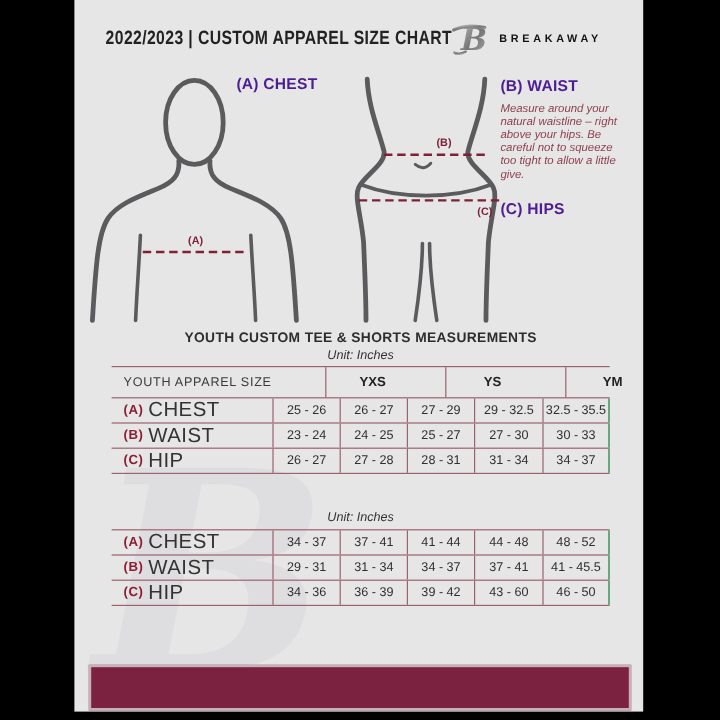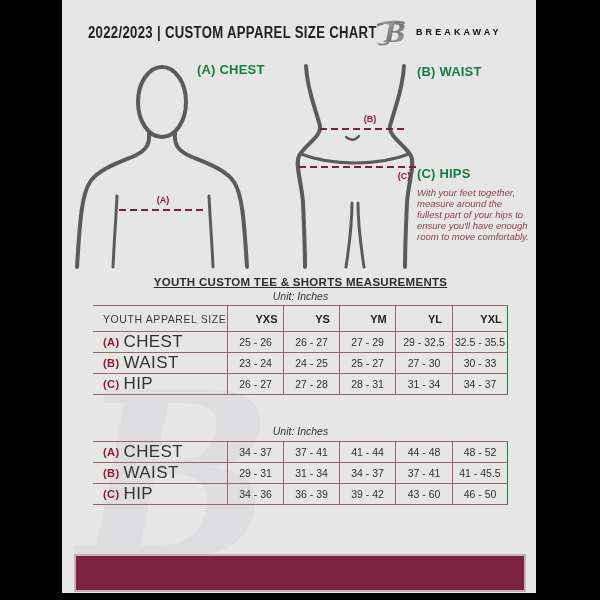--- a/index.html
+++ b/index.html
@@ -20,21 +20,21 @@
     white-space:nowrap;
   }
   .brand-wrap{left:314px;top:16px;width:150px;height:32px;}
   .brand-text{
     position:absolute;left:40px;top:11px;font-size:9px;font-weight:700;
     letter-spacing:3.1px;color:#111;white-space:nowrap;
   }
 
   
   .guide-h{
-    font-size:13px;font-weight:700;color:#15803d;letter-spacing:.2px;white-space:nowrap;
+    font-size:13px;font-weight:700;color:#4c1d95;letter-spacing:.2px;white-space:nowrap;
   }
   .guide-b{
     font-size:9.5px;font-style:italic;color:#8d4150;line-height:11px;
   }
   .marker{
     font-size:9px;font-weight:700;color:#7e2036;white-space:nowrap;
   }
 
   svg.figure{overflow:visible;}
   .outline{fill:none;stroke:#5b5b5d;stroke-width:4;stroke-linecap:round;}
@@ -44,34 +44,34 @@
   
   .watermark{
     left:16px;top:362px;font-family:"DejaVu Serif",serif;font-style:italic;
     font-weight:700;font-size:232px;line-height:1;color:#dedee0;z-index:0;
     user-select:none;
   }
 
   
   .tbl-title{
     left:31px;width:415px;text-align:center;font-size:11.5px;font-weight:700;
-    color:#2d2d2d;letter-spacing:.3px;z-index:1;text-decoration:underline;
+    color:#2d2d2d;letter-spacing:.3px;z-index:1;
   }
   .tbl-unit{
     left:31px;width:415px;text-align:center;font-size:10.5px;font-style:italic;
     color:#333;z-index:1;
   }
   .size-table{
     left:31px;width:415px;border-top:1px solid #9c636e;z-index:1;
   }
   .t-row{
     display:grid;grid-template-columns:134px 56px 56px 56px 57px 56px;
     border-bottom:1px solid #9c636e;box-sizing:border-box;height:21px;
   }
-  .t-row.t-head{height:26px;}
+  .t-row.t-head{height:26px;gap:44px;}
   .cell{
     display:flex;align-items:center;justify-content:center;box-sizing:border-box;
     font-size:10.5px;color:#2f2f2f;
   }
   .data-cell{border-left:1px solid #9c636e;}
   .data-cell.last{border-right:1px solid #15803d;}
   .t-head .data-cell{font-weight:700;font-size:11px;color:#222;padding-left:22px;}
   .label-cell{justify-content:flex-start;padding-left:10px;letter-spacing:.4px;}
   .t-head .label-cell{font-size:10.5px;color:#3a3a3a;letter-spacing:.6px;}
   .pfx{font-weight:700;color:#8c1d33;margin-right:4px;font-size:11px;}
@@ -127,23 +127,23 @@
     <path class="outline thin" d="M66,141 C66,165 69,185 72,205"></path>
     <line class="dash" x1="28" y1="67" x2="116" y2="67"></line>
     <line class="dash" x1="7" y1="105" x2="125" y2="105"></line>
   </svg>
   <div class="abs marker" style="left:296px;top:114px;width:24px;text-align:center;">(B)</div>
   <div class="abs marker" style="left:330px;top:171px;width:24px;text-align:center;">(C)</div>
 
   <div class="abs guide-h" style="left:135px;top:62px;">(A) CHEST</div>
 
   <div class="abs guide-h" style="left:355px;top:64px;">(B) WAIST</div>
+  <div class="abs guide-b" style="left:355px;top:85px;width:104px;">Measure around your natural waistline – right above your hips. Be careful not to squeeze too tight to allow a little give.</div>
 
   <div class="abs guide-h" style="left:355px;top:166px;">(C) HIPS</div>
-  <div class="abs guide-b" style="left:355px;top:187px;width:112px;">With your feet together, measure around the fullest part of your hips to ensure you'll have enough room to move comfortably.</div>
 
   <div class="abs tbl-title" style="top:276px;">YOUTH CUSTOM TEE &amp; SHORTS MEASUREMENTS</div>
   <div class="abs tbl-unit" style="top:290px;">Unit: Inches</div>
 
   <div class="abs size-table" style="top:305px;">
     <div class="t-row t-head">
       <div class="cell label-cell">YOUTH APPAREL SIZE</div>
       <div class="cell data-cell">YXS</div>
       <div class="cell data-cell">YS</div>
       <div class="cell data-cell">YM</div>

